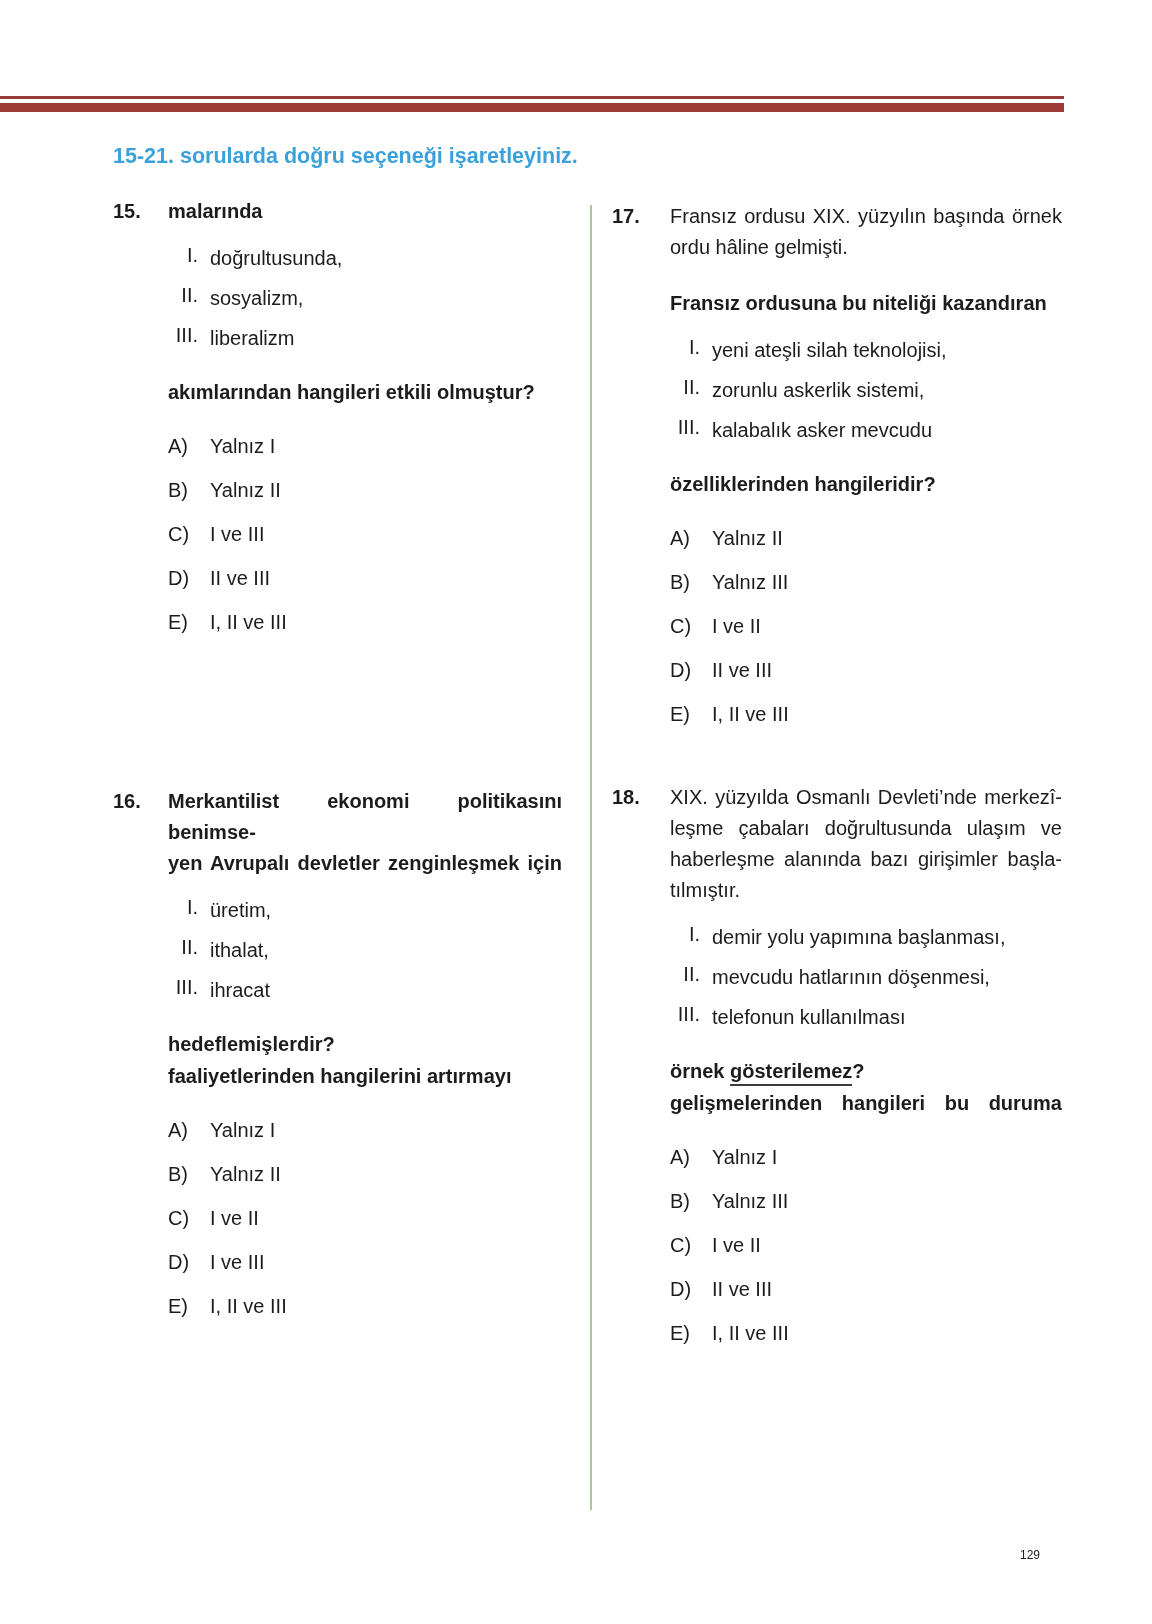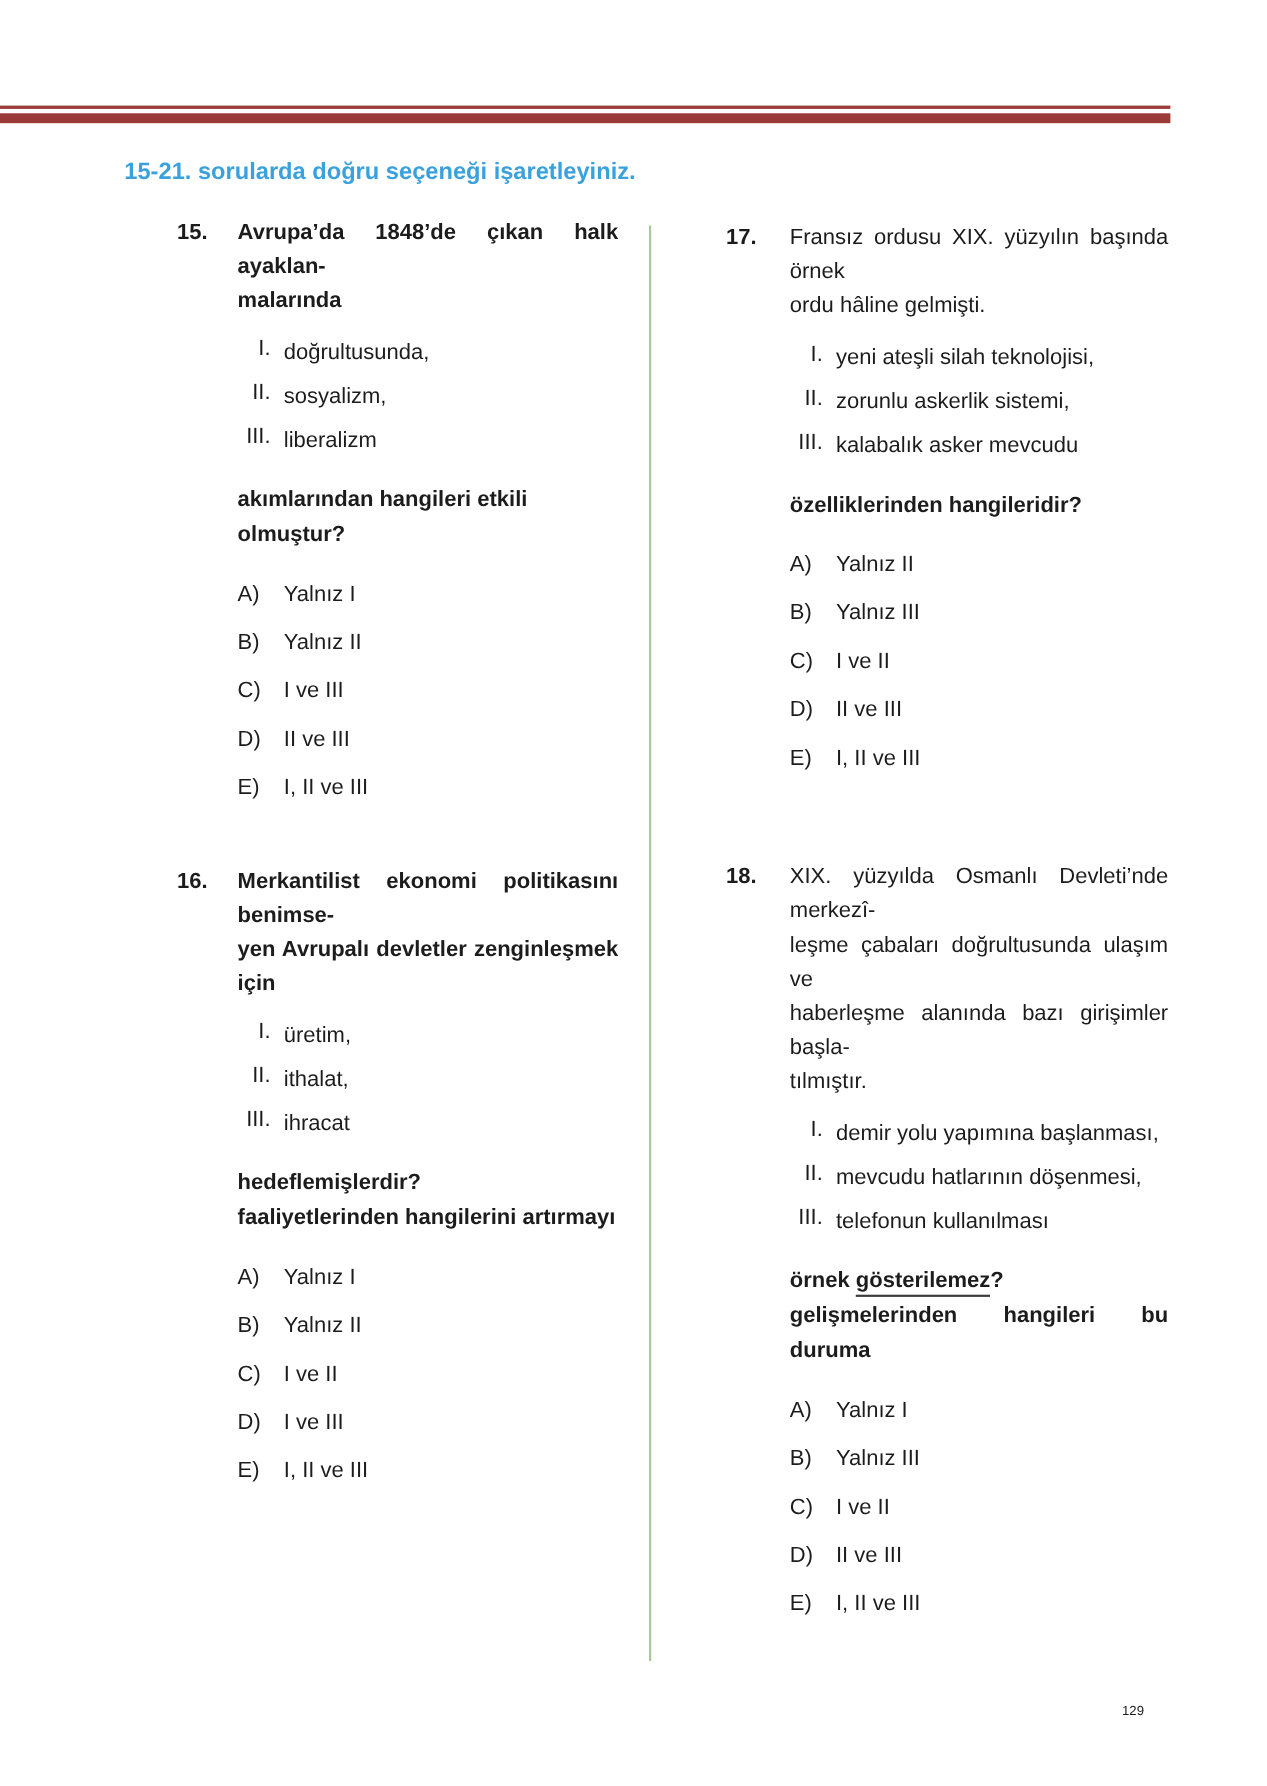--- a/index.html
+++ b/index.html
@@ -14,21 +14,21 @@
     position:absolute; left:113px; top:144px;
     font-size:21.5px; font-weight:bold; color:var(--instruction,#3aa1dc);
   }
   .col-divider {
     position:absolute; left:590px; top:205px; width:2px; height:1305px;
     background:var(--column-divider,#abc89d);
   }
   .col { position:absolute; top:0; height:1624px; }
   .col-left  { left:113px; width:449px; }
   .col-right { left:612px; width:450px; }
-  .question { position:absolute; left:0; right:0; font-size:20px;margin-left:48px; }
+  .question { position:absolute; left:0; right:0; font-size:20px; }
   .q15 { top:196px; }
   .q16 { top:786px; }
   .q17 { top:201px; }
   .q18 { top:782px; }
   .q-num { position:absolute; left:0; top:0; width:48px; font-weight:bold; line-height:31px; }
   .col-left  .q-body { margin-left:55px; }
   .col-right .q-body { margin-left:58px; }
   .q-body { line-height:31px; }
   .stem div { min-height:31px; }
   .bold { font-weight:bold; }
@@ -56,21 +56,20 @@
   <div class="instruction">15-21. sorularda doğru seçeneği işaretleyiniz.</div>
 
   <div class="col-divider"></div>
 
   <div class="col col-left">
 
     <section class="question q15">
       <div class="q-num">15.</div>
       <div class="q-body">
         <div class="stem bold">
-          <div class="jline">Avrupa’da 1848’de çıkan halk ayaklan-</div>
           <div>malarında</div>
         </div>
         <div class="items">
           <div class="item">
             <span class="numeral">I.</span>
             <span>doğrultusunda,</span>
           </div>
           <div class="item">
             <span class="numeral">II.</span>
             <span>sosyalizm,</span>
@@ -158,20 +157,21 @@
 
   <div class="col col-right">
 
     <section class="question q17">
       <div class="q-num">17.</div>
       <div class="q-body">
         <div class="stem">
           <div class="jline">Fransız ordusu XIX. yüzyılın başında örnek</div>
           <div>ordu hâline gelmişti.</div>
         </div>
+        <div class="lead">Fransız ordusuna bu niteliği kazandıran</div>
         <div class="items">
           <div class="item">
             <span class="numeral">I.</span>
             <span>yeni ateşli silah teknolojisi,</span>
           </div>
           <div class="item">
             <span class="numeral">II.</span>
             <span>zorunlu askerlik sistemi,</span>
           </div>
           <div class="item">

